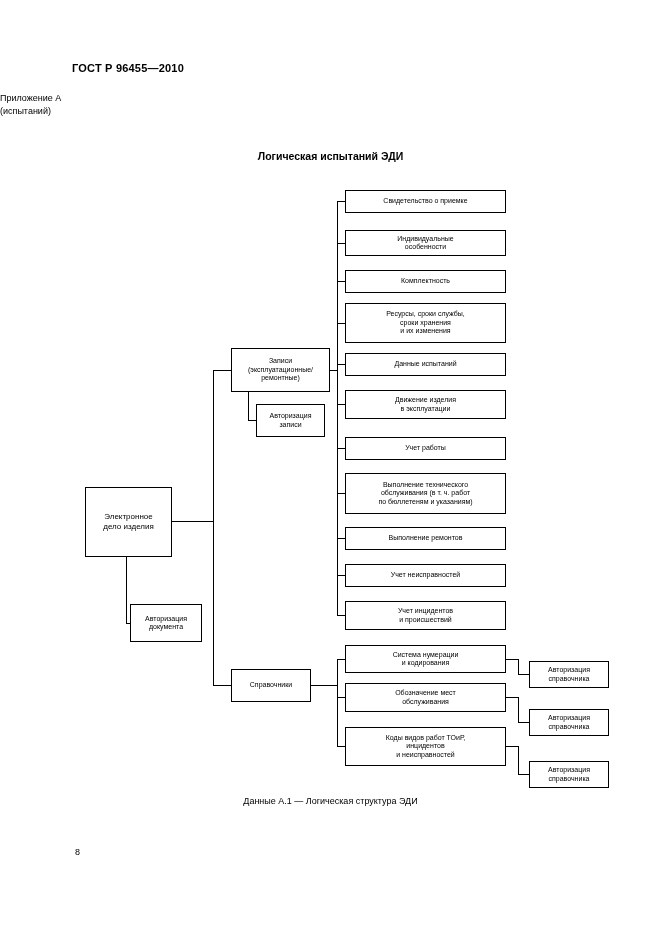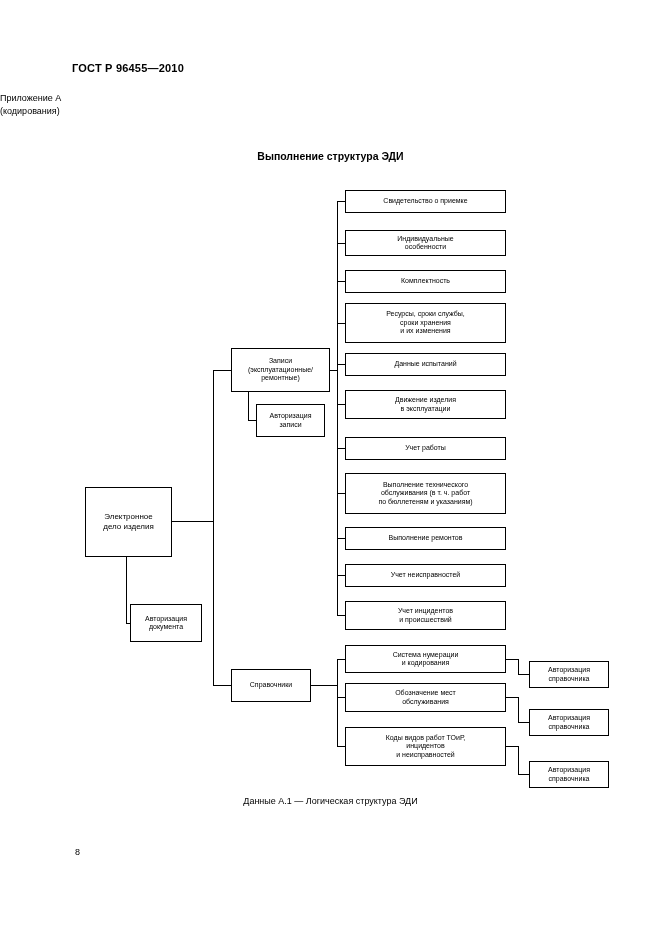--- a/index.html
+++ b/index.html
@@ -22,24 +22,24 @@
 </style>
 </head>
 <body>
 
 <div class="page">
 
   <div class="hdr">ГОСТ Р 96455—2010</div>
 
   <div class="annex">
     <div>Приложение А</div>
-    <div>(кодирования)</div>
+    <div>(испытаний)</div>
   </div>
 
-  <div class="dtitle">Выполнение структура ЭДИ</div>
+  <div class="dtitle">Логическая испытаний ЭДИ</div>
 
   <div class="line" style="left:213px;top:370px;width:1px;height:316px"></div>
   <div class="line" style="left:172px;top:521px;width:41px;height:1px"></div>
   <div class="line" style="left:213px;top:370px;width:18px;height:1px"></div>
   <div class="line" style="left:213px;top:685px;width:18px;height:1px"></div>
 
   <div class="line" style="left:126px;top:557px;width:1px;height:66px"></div>
   <div class="line" style="left:126px;top:623px;width:4px;height:1px"></div>
 
   <div class="line" style="left:330px;top:370px;width:8px;height:1px"></div>

